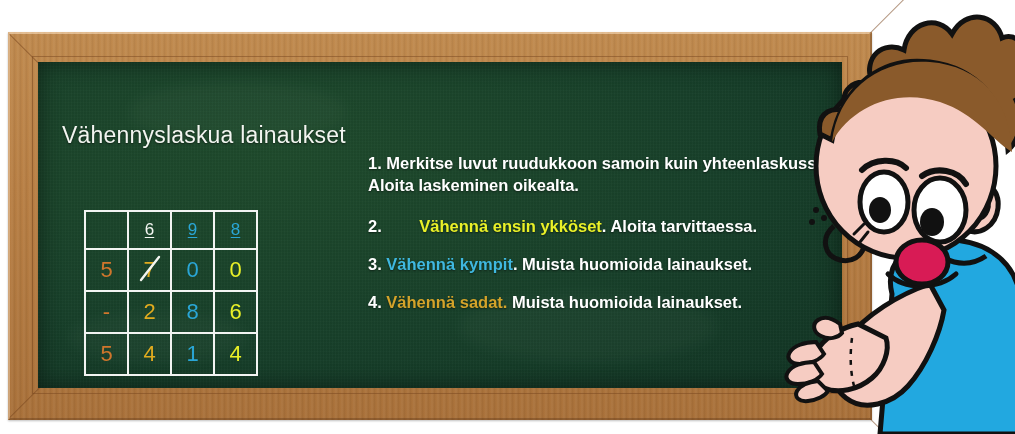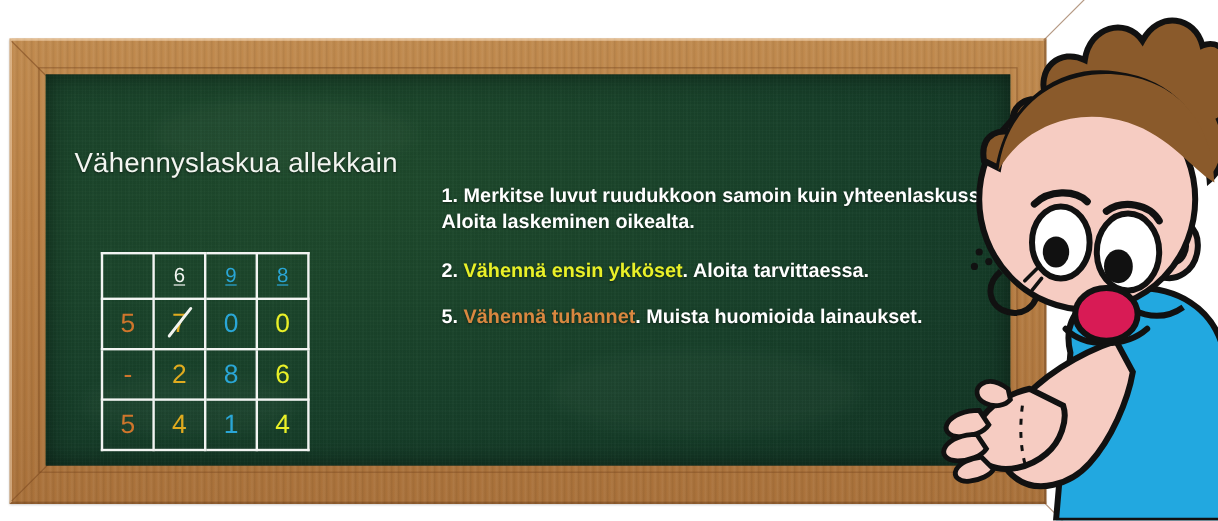--- a/index.html
+++ b/index.html
@@ -86,21 +86,21 @@
     position:absolute;left:-6px;top:-4px;width:26px;height:30px;pointer-events:none;
   }
 
   
   .steps{
     position:absolute;left:330px;top:90px;width:470px;
     color:#ffffff;font-size:16.5px;line-height:1.35;font-weight:bold;
   }
   .step{margin-bottom:16px;text-shadow:0 1px 2px rgba(0,0,0,.5);}
   .step.first{margin-bottom:18px;}
-  .hl-yellow{color:#e9f028;}
+  .hl-yellow{color:#e9f028;margin-left:33px;}
   .hl-cyan{color:#3fb8e0;}
   .hl-gold{color:#d4a32a;}
   .hl-orange{color:#d98840;}
 
   
   .boy{position:absolute;left:780px;top:-6px;width:235px;height:440px;}
 </style>
 </head>
 <body>
 
@@ -112,21 +112,21 @@
     <div class="miter tr"></div>
     <div class="miter bl"></div>
     <div class="miter br"></div>
     <div class="inner-line"></div>
 
     <div class="board">
       <div class="chalk-smudge" style="left:90px;top:20px;width:220px;height:60px;"></div>
       <div class="chalk-smudge" style="left:420px;top:230px;width:260px;height:70px;"></div>
       <div class="chalk-smudge" style="left:30px;top:250px;width:180px;height:50px;"></div>
 
-      <div class="board-title">Vähennyslaskua allekkain</div>
+      <div class="board-title">Vähennyslaskua lainaukset</div>
 
       <table class="grid">
         <tbody>
             <tr class="head">
               <td></td>
               <td><span class="c-white u">6</span></td>
               <td><span class="c-cyan u">9</span></td>
               <td><span class="c-cyan u">8</span></td>
             </tr>
             <tr>
@@ -148,21 +148,22 @@
               <td><span class="c-gold">4</span></td>
               <td><span class="c-cyan">1</span></td>
               <td><span class="c-yellow">4</span></td>
             </tr>
           </tbody>
       </table>
 
       <div class="steps">
           <div class="step first"><span>1.</span><span> Merkitse luvut ruudukkoon samoin kuin yhteenlaskussa. Aloita laskeminen oikealta.</span></div>
           <div class="step"><span>2.</span><span class="hl-yellow"> Vähennä ensin ykköset</span><span>. Aloita tarvittaessa.</span></div>
-          <div class="step"><span>5.</span><span class="hl-orange"> Vähennä tuhannet</span><span>. Muista huomioida lainaukset.</span></div>
+          <div class="step"><span>3.</span><span class="hl-cyan"> Vähennä kympit</span><span>. Muista huomioida lainaukset.</span></div>
+          <div class="step"><span>4.</span><span class="hl-gold"> Vähennä sadat.</span><span> Muista huomioida lainaukset.</span></div>
         </div>
     </div>
   </div>
 
   <svg class="boy" viewBox="0 0 235 440" xmlns="http://www.w3.org/2000/svg">
     <g>
 
       <path d="M112 300 C104 268 128 248 160 246 C200 244 232 262 240 300 L240 440 L100 440 Z" fill="#22a8e0" stroke="#111" stroke-width="5"></path>
 
       <path d="M150 290 C120 300 86 320 64 348 C48 368 50 392 66 404 C84 418 112 410 128 392 C146 372 160 340 164 316 Z" fill="#f6ccc2" stroke="#111" stroke-width="5"></path>

